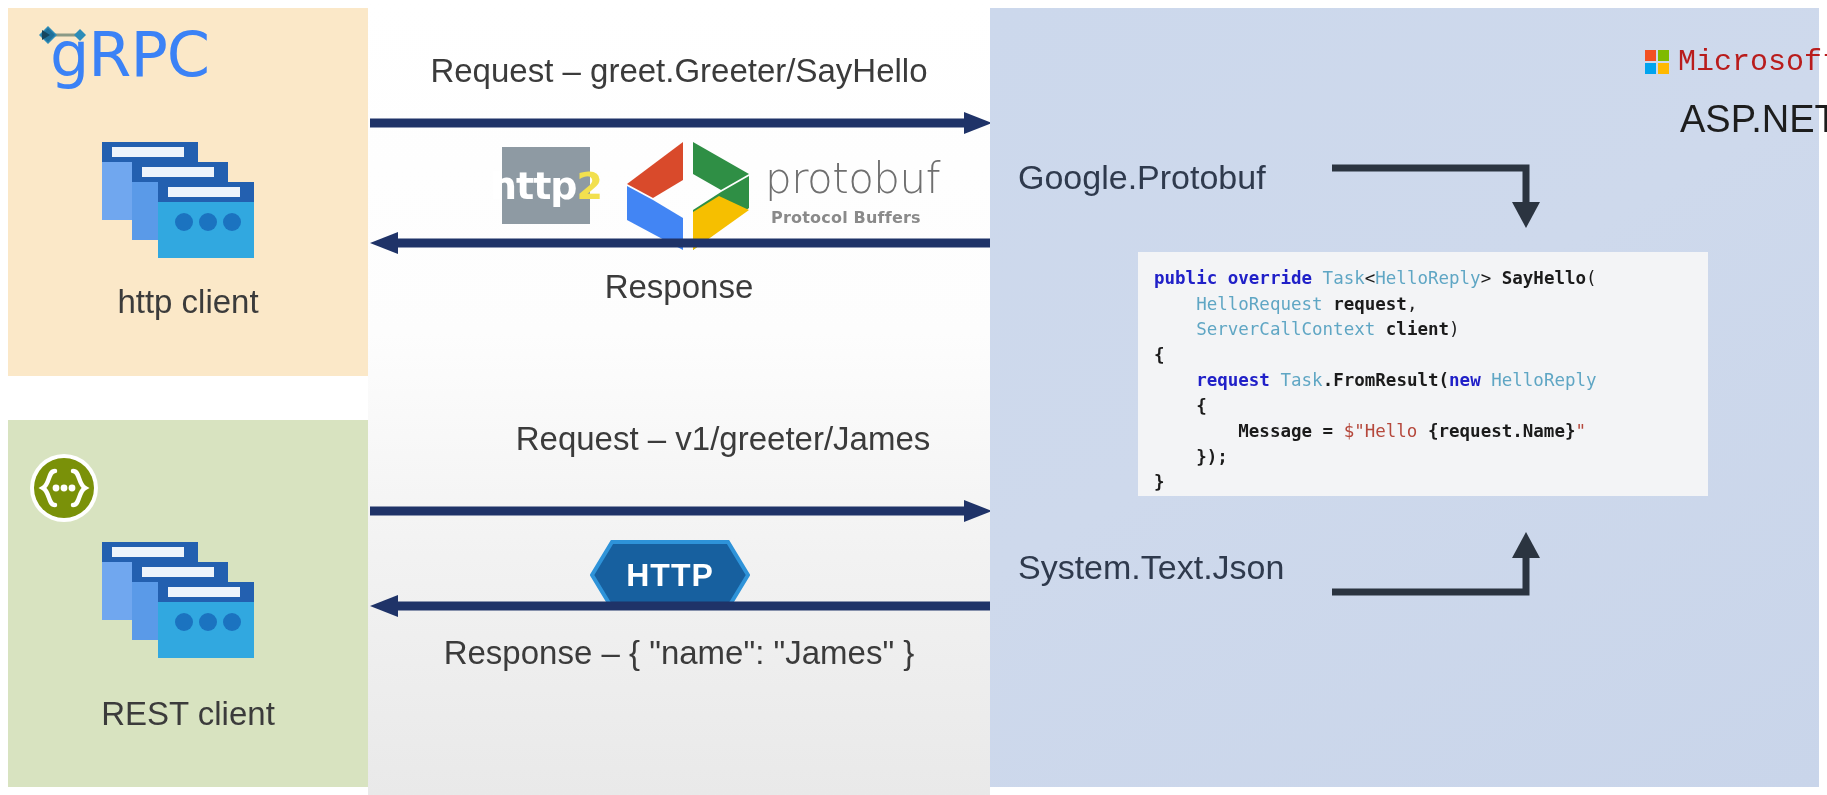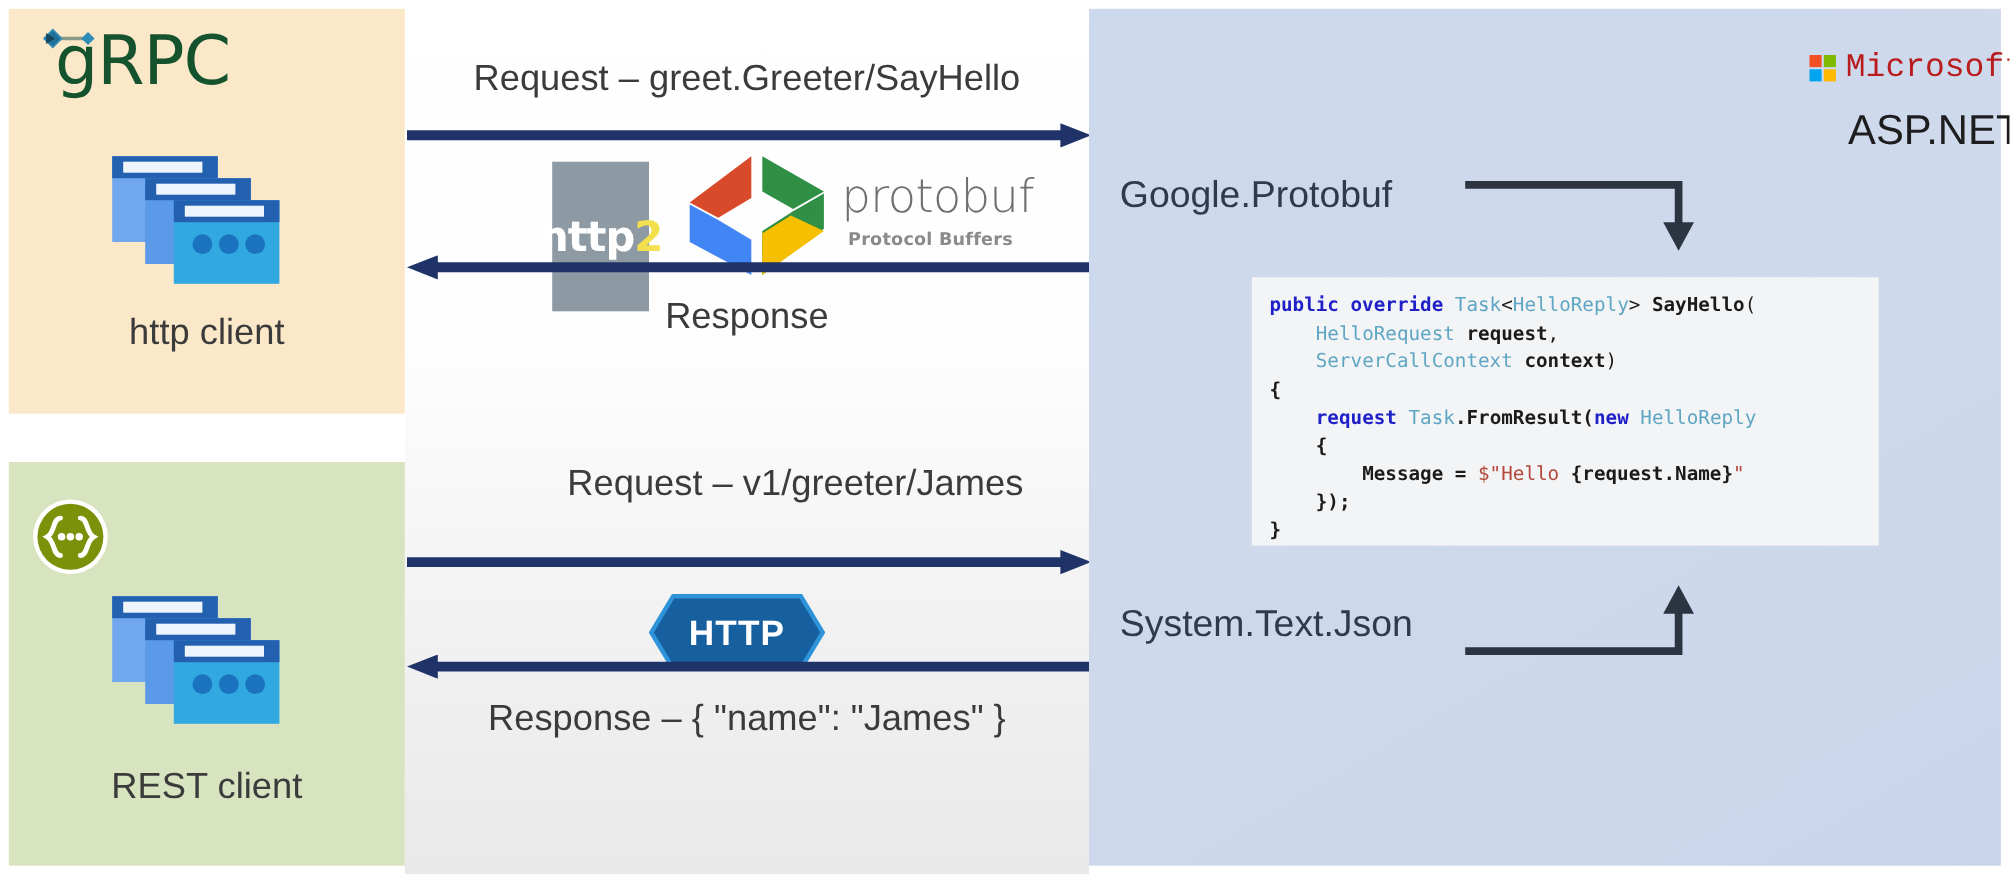--- a/index.html
+++ b/index.html
@@ -11,21 +11,21 @@
   #grpc-panel{left:8px;top:8px;width:360px;height:368px;background:#fbe8c8;}
   #rest-panel{left:8px;top:420px;width:360px;height:367px;background:#d8e3c0;}
   #server-panel{left:990px;top:8px;width:829px;height:779px;
       background:linear-gradient(150deg,#ccd8ec 0%,#ced9ec 45%,#c9d5ea 100%);}
   #mid-col{left:368px;top:0px;width:622px;height:795px;
       background:linear-gradient(180deg,#ffffff 0%,#fdfdfd 42%,#f2f2f2 70%,#e9e9e9 100%);}
 
   
   #grpc-logo{position:absolute;left:20px;top:22px;width:200px;height:86px;}
   #grpc-logo .word{position:absolute;left:30px;top:2px;font-family:"DejaVu Sans",sans-serif;
-      font-size:62px;font-weight:400;color:#14532d;letter-spacing:-1px;line-height:1;}
+      font-size:62px;font-weight:400;color:#3b82f6;letter-spacing:-1px;line-height:1;}
   #grpc-logo svg{position:absolute;left:16px;top:0px;}
 
   
   .winstack{position:absolute;width:160px;height:120px;}
   #grpc-icon{left:100px;top:140px;}
   #rest-icon{left:100px;top:540px;}
 
   
   #api-badge{position:absolute;left:28px;top:452px;width:72px;height:72px;}
 
@@ -40,21 +40,21 @@
       font-size:33px;color:#3b3b3b;white-space:nowrap;}
   #lbl-req-grpc{top:52px;}
   #lbl-resp-grpc{top:268px;}
   #lbl-req-rest{top:420px;padding-left:44px;}
   #lbl-resp-rest{top:634px;}
 
   
   .flowarrow{position:absolute;left:370px;width:622px;height:22px;}
 
   
-  #http2{position:absolute;left:502px;top:147px;width:88px;height:136px;
+  #http2{position:absolute;left:502px;top:147px;width:88px;height:77px;
       background:#8e9aa3;display:flex;align-items:center;justify-content:center;}
   #http2 .t{font-family:"DejaVu Sans",sans-serif;font-size:38px;font-weight:700;letter-spacing:-1px;}
   #http2 .a{color:#ffffff;}
   #http2 .b{color:#f2e04e;}
 
   
   #protobuf{position:absolute;left:625px;top:140px;width:300px;height:110px;}
   #protobuf .pmark{position:absolute;left:0;top:0;}
   #protobuf .pname{position:absolute;left:140px;top:14px;font-size:42px;color:#6f6f6f;
       font-family:"DejaVu Sans",sans-serif;font-weight:300;letter-spacing:-0.5px;}
@@ -255,21 +255,21 @@
   <div class="srv-label" id="srv-json">System.Text.Json</div>
   <div class="srv-arrow" id="arrow-json">
     <svg width="220" height="70" viewBox="0 0 220 70">
       <path d="M2 62 L196 62 L196 24" stroke="#2b3440" stroke-width="7" fill="none"></path>
       <polygon points="196,2 182,28 210,28" fill="#2b3440"></polygon>
     </svg>
   </div>
 
   <div id="code"><span class="k">public override</span> <span class="ty">Task</span>&lt;<span class="ty">HelloReply</span>&gt; <span class="pl">SayHello</span>(
     <span class="ty">HelloRequest</span> <span class="pl">request</span>,
-    <span class="ty">ServerCallContext</span> <span class="pl">context</span>)
+    <span class="ty">ServerCallContext</span> <span class="pl">client</span>)
 <span class="pl">{</span>
     <span class="k">request</span> <span class="ty">Task</span><span class="pl">.FromResult(</span><span class="k">new</span> <span class="ty">HelloReply</span>
     <span class="pl">{</span>
         <span class="pl">Message = </span><span class="st">$"Hello </span><span class="pl">{request.Name}</span><span class="st">"</span>
     <span class="pl">});</span>
 <span class="pl">}</span></div>
 
 </div>
 
 </body></html>

